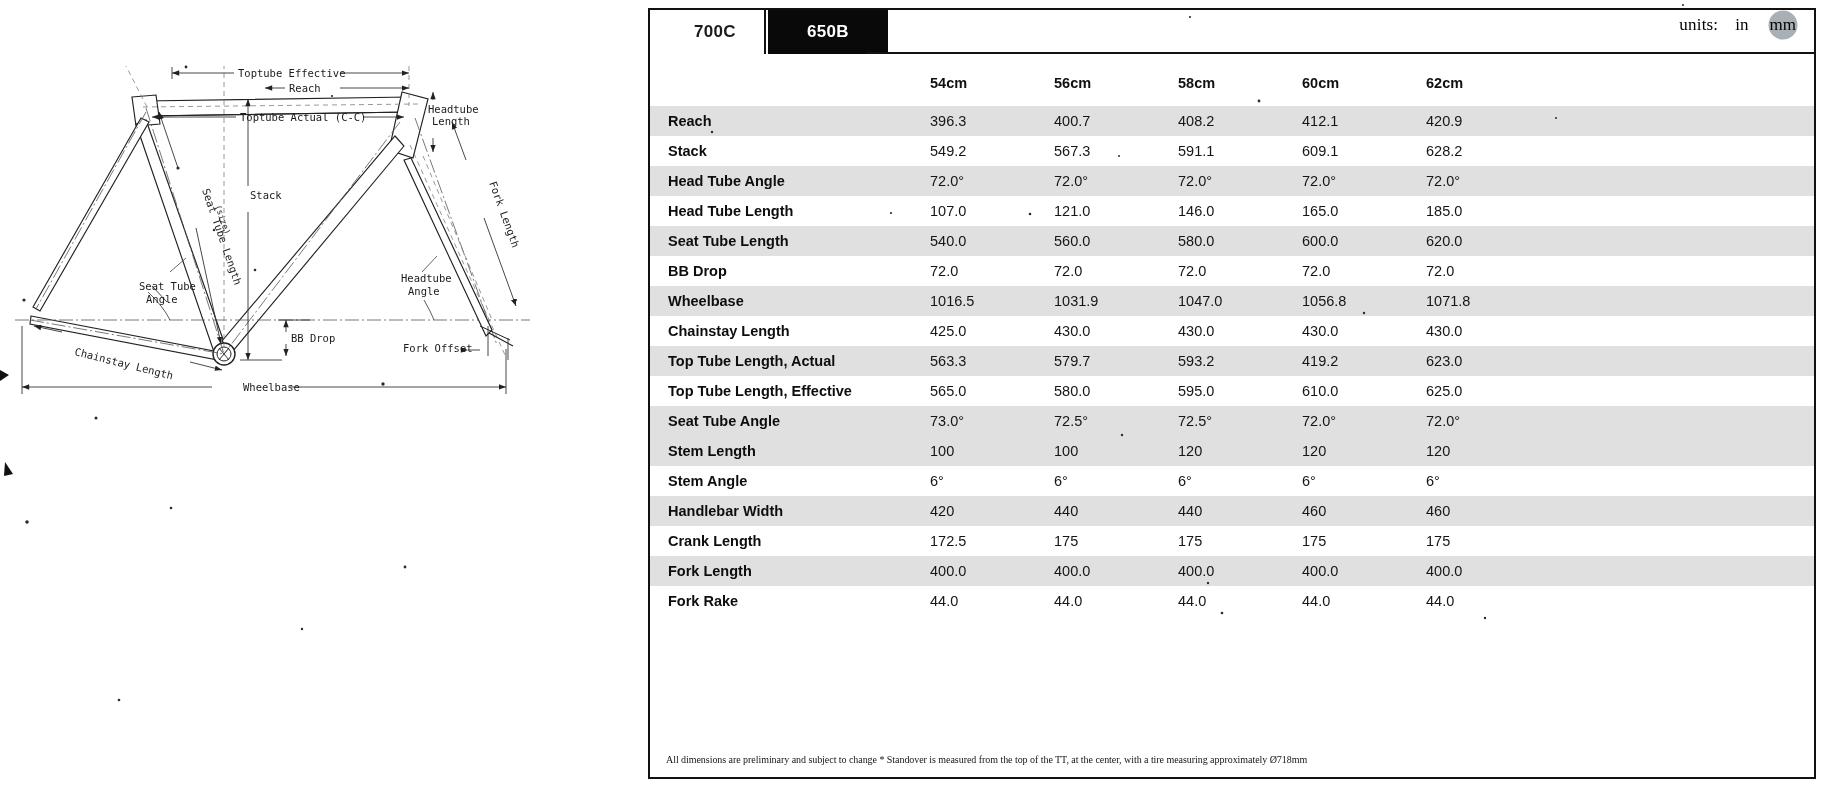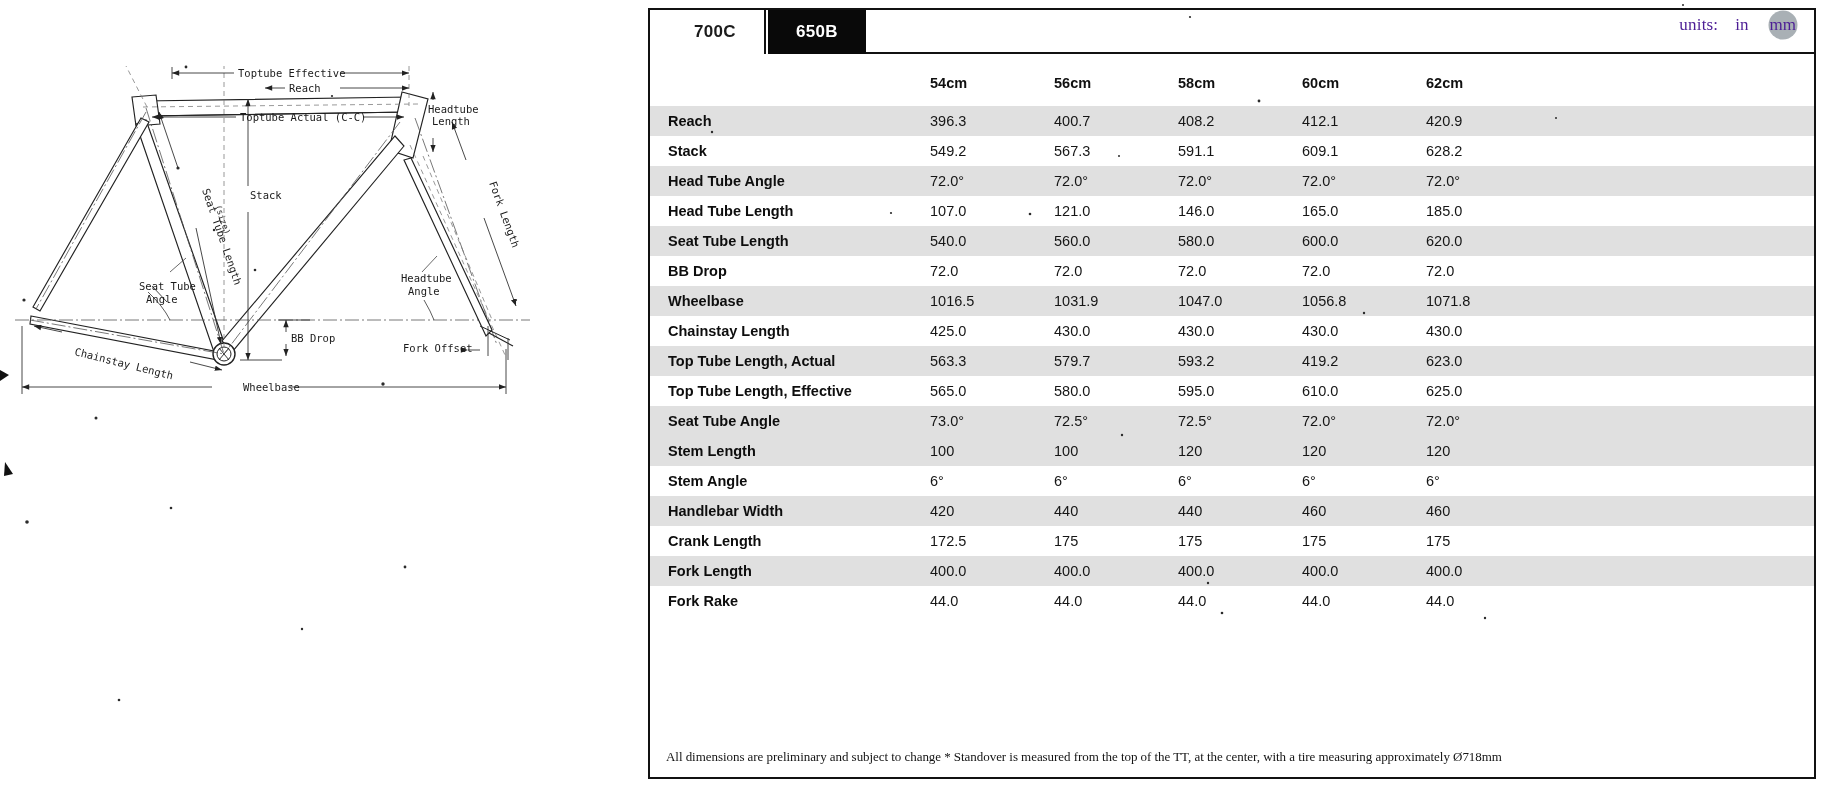--- a/index.html
+++ b/index.html
@@ -57,21 +57,21 @@
   }
   .tab.active {
     left: 16px;
     width: 100px;
     background: #ffffff;
     color: #1b1b1b;
     border-right: 2px solid #111111;
   }
   .tab.inactive {
     left: 118px;
-    width: 98px;
+    width: 120px;
     background: #090909;
     color: #ffffff;
   }
   #tab-underline {
     position: absolute;
     left: 216px;
     right: 0;
     top: 42px;
     height: 2px;
     background: #111111;
@@ -80,21 +80,21 @@
   
   #units-toggle {
     position: absolute;
     right: 14px;
     top: 4px;
     display: flex;
     align-items: center;
     gap: 13px;
     font-family: "Liberation Serif", serif;
     font-size: 17px;
-    color: #4c1d95;
+    color: #000000;
   }
   #units-label { letter-spacing: .2px; }
   .unit-opt {
     position: relative;
     display: inline-flex;
     align-items: center;
     justify-content: center;
     padding: 1px 4px;
     cursor: pointer;
     z-index: 2;
@@ -150,21 +150,21 @@
     color: #0d0d0d;
   }
 
   
   #footnote {
     position: absolute;
     left: 16px;
     right: 10px;
     bottom: 12px;
     font-family: "Liberation Serif", serif;
-    font-size: 13px;
+    font-size: 10px;
     color: #141414;
     white-space: nowrap;
     letter-spacing: -.05px;
   }
 
   
   #speckle { position:absolute; left:0; top:0; width:1824px; height:787px; pointer-events:none; }
 </style>
 </head>
 <body>

